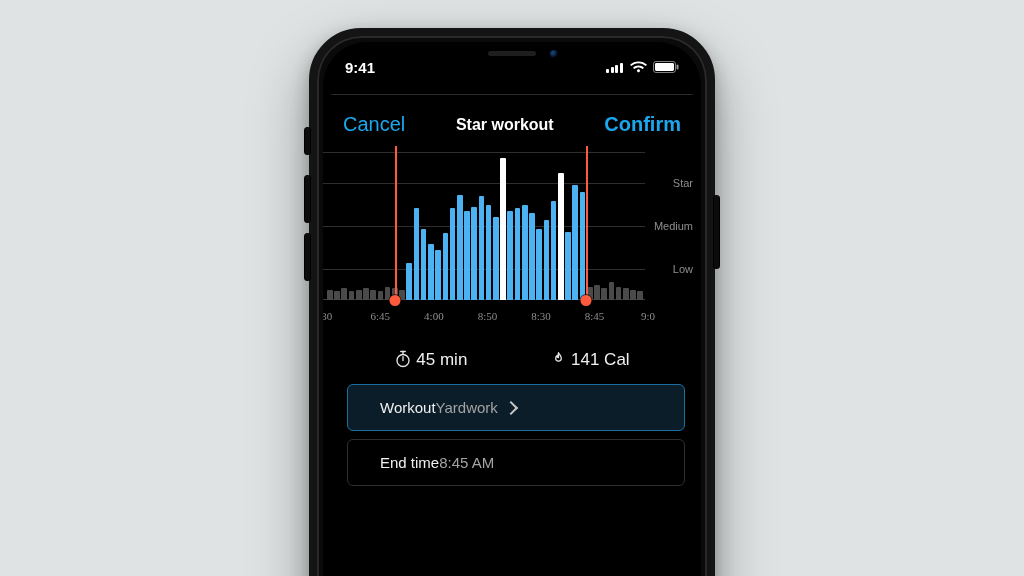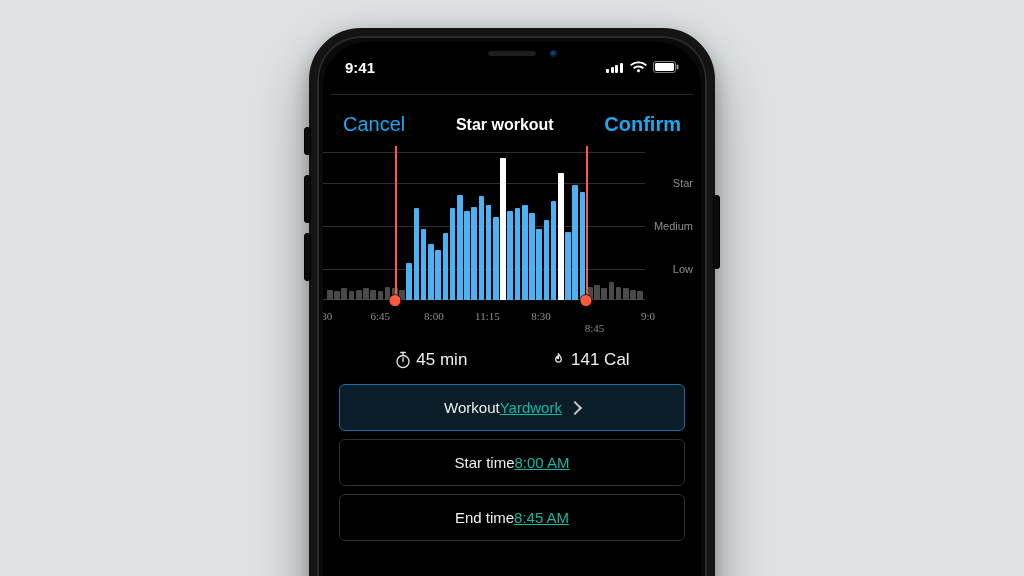--- a/index.html
+++ b/index.html
@@ -242,46 +242,45 @@
   
   .summary {
     display: flex;
     justify-content: space-around;
     padding: 18px 30px 12px 30px;
     color: #f0f0f0;
     font-size: 17px;
   }
   .summary .item {
     display: flex;
-    align-items: center;
     gap: 4px;
   }
   .summary svg { display: block; }
 
   
   .rows { padding: 2px 16px; }
   .row {
     display: flex;
     align-items: center;
-    justify-content: center;
+    justify-content: flex-start;
     border-radius: 6px;
-    padding: 14px 16px;
+    padding: 14px 32px;
     margin-bottom: 8px;
     color: #f0f0f0;
     font-size: 15px;
     cursor: pointer;
+    margin-left: 8px;
   }
   .row.accent { border: 1.5px solid #1a6fa0; background: #0b1d28; }
   .row.plain  { border: 1px solid #2f2f2f; }
   .row .value {
     display: flex;
     align-items: center;
     gap: 8px;
-    color: #14b8a6;
-    text-decoration: underline;
+    color: #a3a3a3;
   }
   .chev {
     width: 8px; height: 8px;
     border-top: 2px solid #c7c7c7;
     border-right: 2px solid #c7c7c7;
     transform: rotate(45deg);
   }
 </style>
 </head>
 <body>
@@ -387,24 +386,24 @@
           <div class="sel-handle" id="sel-handle-end" style="left: 81.8%;"></div>
         </div>
         <span class="ylabel yl-high">Star</span>
         <span class="ylabel yl-med">Medium</span>
         <span class="ylabel yl-low">Low</span>
       </div>
 
       <div class="xaxis" id="xaxis">
           <span style="left: 1%;">30</span>
           <span style="left: 15.1667%;">6:45</span>
-          <span style="left: 29.3333%;">8:00</span>
-          <span style="left: 43.5%;">11:15</span>
+          <span style="left: 29.3333%;">4:00</span>
+          <span style="left: 43.5%;">8:50</span>
           <span style="left: 57.6667%;">8:30</span>
-          <span style="left: 71.8333%; margin-top: 12px;">8:45</span>
+          <span style="left: 71.8333%;">8:45</span>
           <span style="left: 86%;">9:0</span>
         </div>
 
       <div class="summary">
         <div class="item">
           <svg width="18" height="18" viewBox="0 0 24 24" fill="none" stroke="#e5e5e5" stroke-width="1.8" stroke-linecap="round">
             <circle cx="12" cy="14" r="8"></circle>
             <path d="M12 14V9"></path>
             <path d="M9 2h6"></path>
             <path d="M12 2v3"></path>
@@ -421,26 +420,20 @@
 
       <div class="rows">
         <div class="row accent">
           <span>Workout</span>
           <span class="value">
             <span>Yardwork</span>
             <span class="chev"></span>
           </span>
         </div>
         <div class="row plain">
-          <span>Star time</span>
-          <span class="value">
-            <span>8:00 AM</span>
-          </span>
-        </div>
-        <div class="row plain">
           <span>End time</span>
           <span class="value">
             <span>8:45 AM</span>
           </span>
         </div>
       </div>
 
     </div>
   </div>
 </div>

